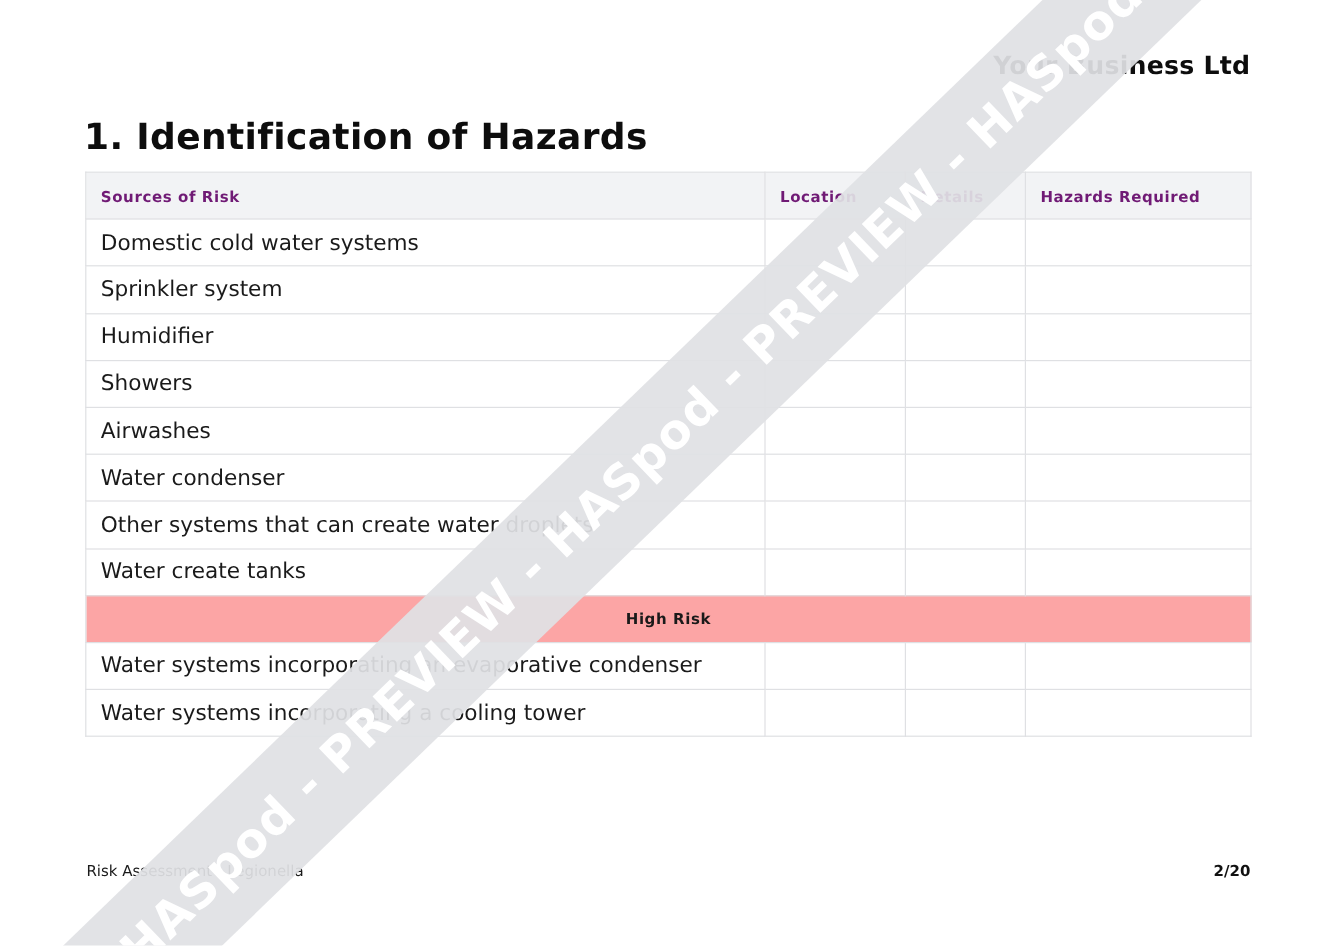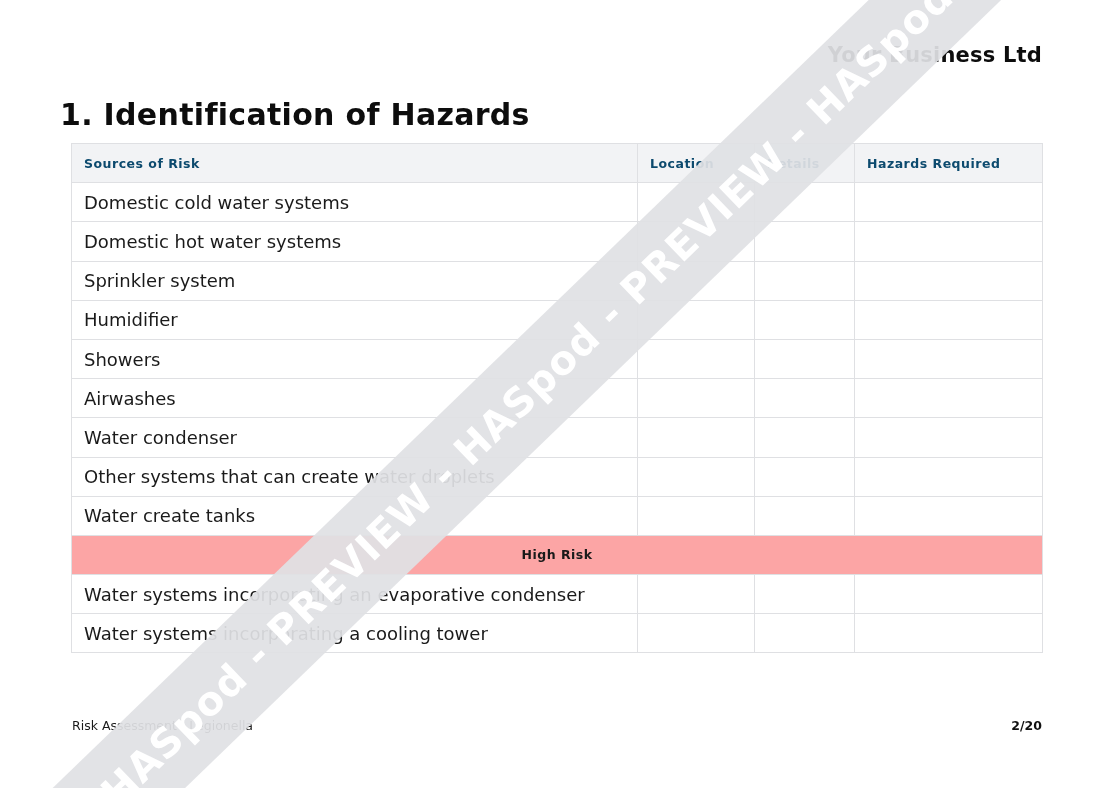--- a/index.html
+++ b/index.html
@@ -20,21 +20,21 @@
       right: 72px;
       top: 43px;
       font-family: "DejaVu Sans", sans-serif;
       font-weight: bold;
       font-size: 21px;
       letter-spacing: 0.2px;
       color: #0d0d0d;
     }
     .page-title {
       position: absolute;
-      left: 60px;
+      left: 70px;
       top: 97px;
       margin: 0;
       font-family: "DejaVu Sans", sans-serif;
       font-weight: bold;
       font-size: 30px;
       letter-spacing: 0.3px;
       color: #0d0d0d;
     }
     table.hazards {
       position: absolute;
@@ -54,21 +54,21 @@
       padding: 0 0 0 12px;
       text-align: left;
       vertical-align: middle;
       box-sizing: border-box;
     }
     table.hazards th {
       background: #f2f3f5;
       font-weight: bold;
       font-size: 12.5px;
       letter-spacing: 0.5px;
-      color: #0c4a6e;
+      color: #701a75;
     }
     table.hazards td {
       font-size: 18px;
       color: #1a1a1a;
       background: #ffffff;
     }
     table.hazards tr.section td {
       background: #fca5a5;
       text-align: center;
       padding: 0;
@@ -138,26 +138,20 @@
     </tr>
   </thead>
   <tbody>
     <tr>
       <td>Domestic cold water systems</td>
       <td></td>
       <td></td>
       <td></td>
     </tr>
     <tr>
-      <td>Domestic hot water systems</td>
-      <td></td>
-      <td></td>
-      <td></td>
-    </tr>
-    <tr>
       <td>Sprinkler system</td>
       <td></td>
       <td></td>
       <td></td>
     </tr>
     <tr>
       <td>Humidifier</td>
       <td></td>
       <td></td>
       <td></td>

